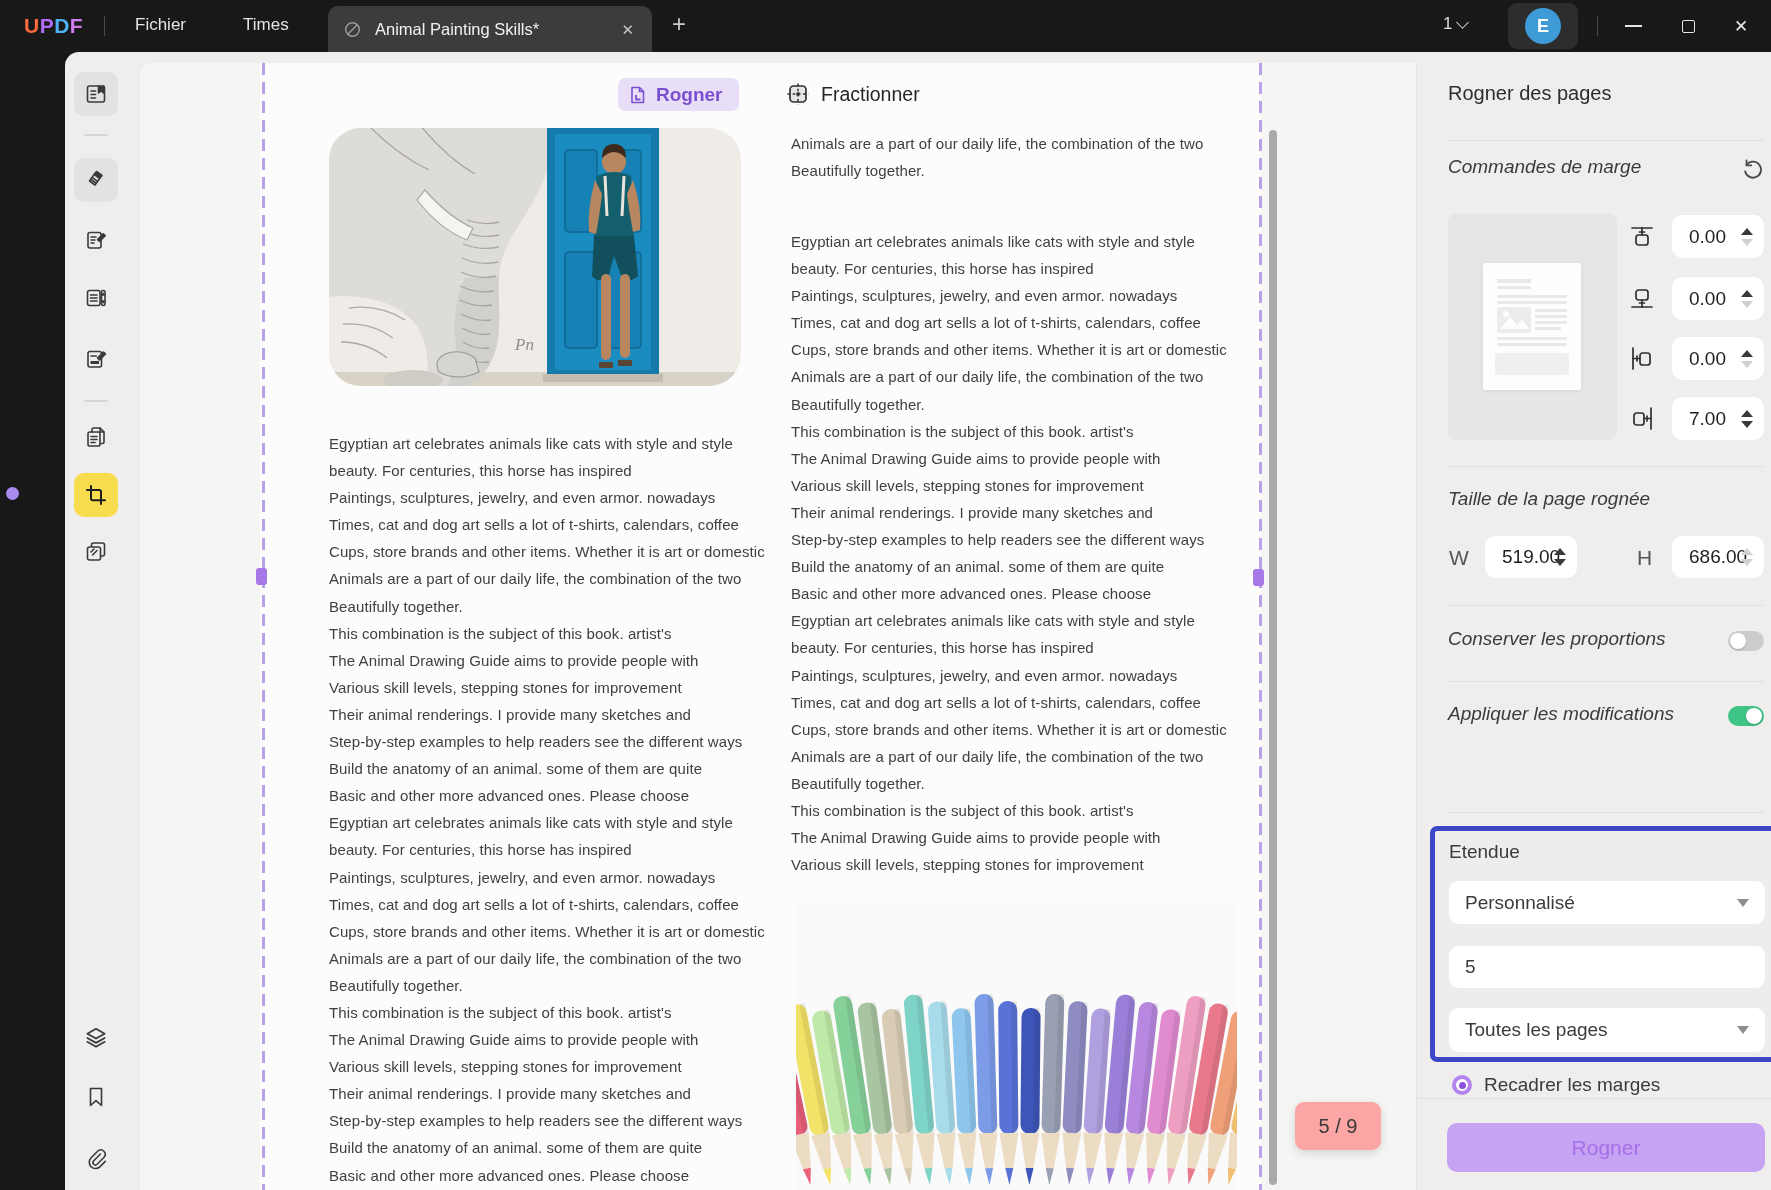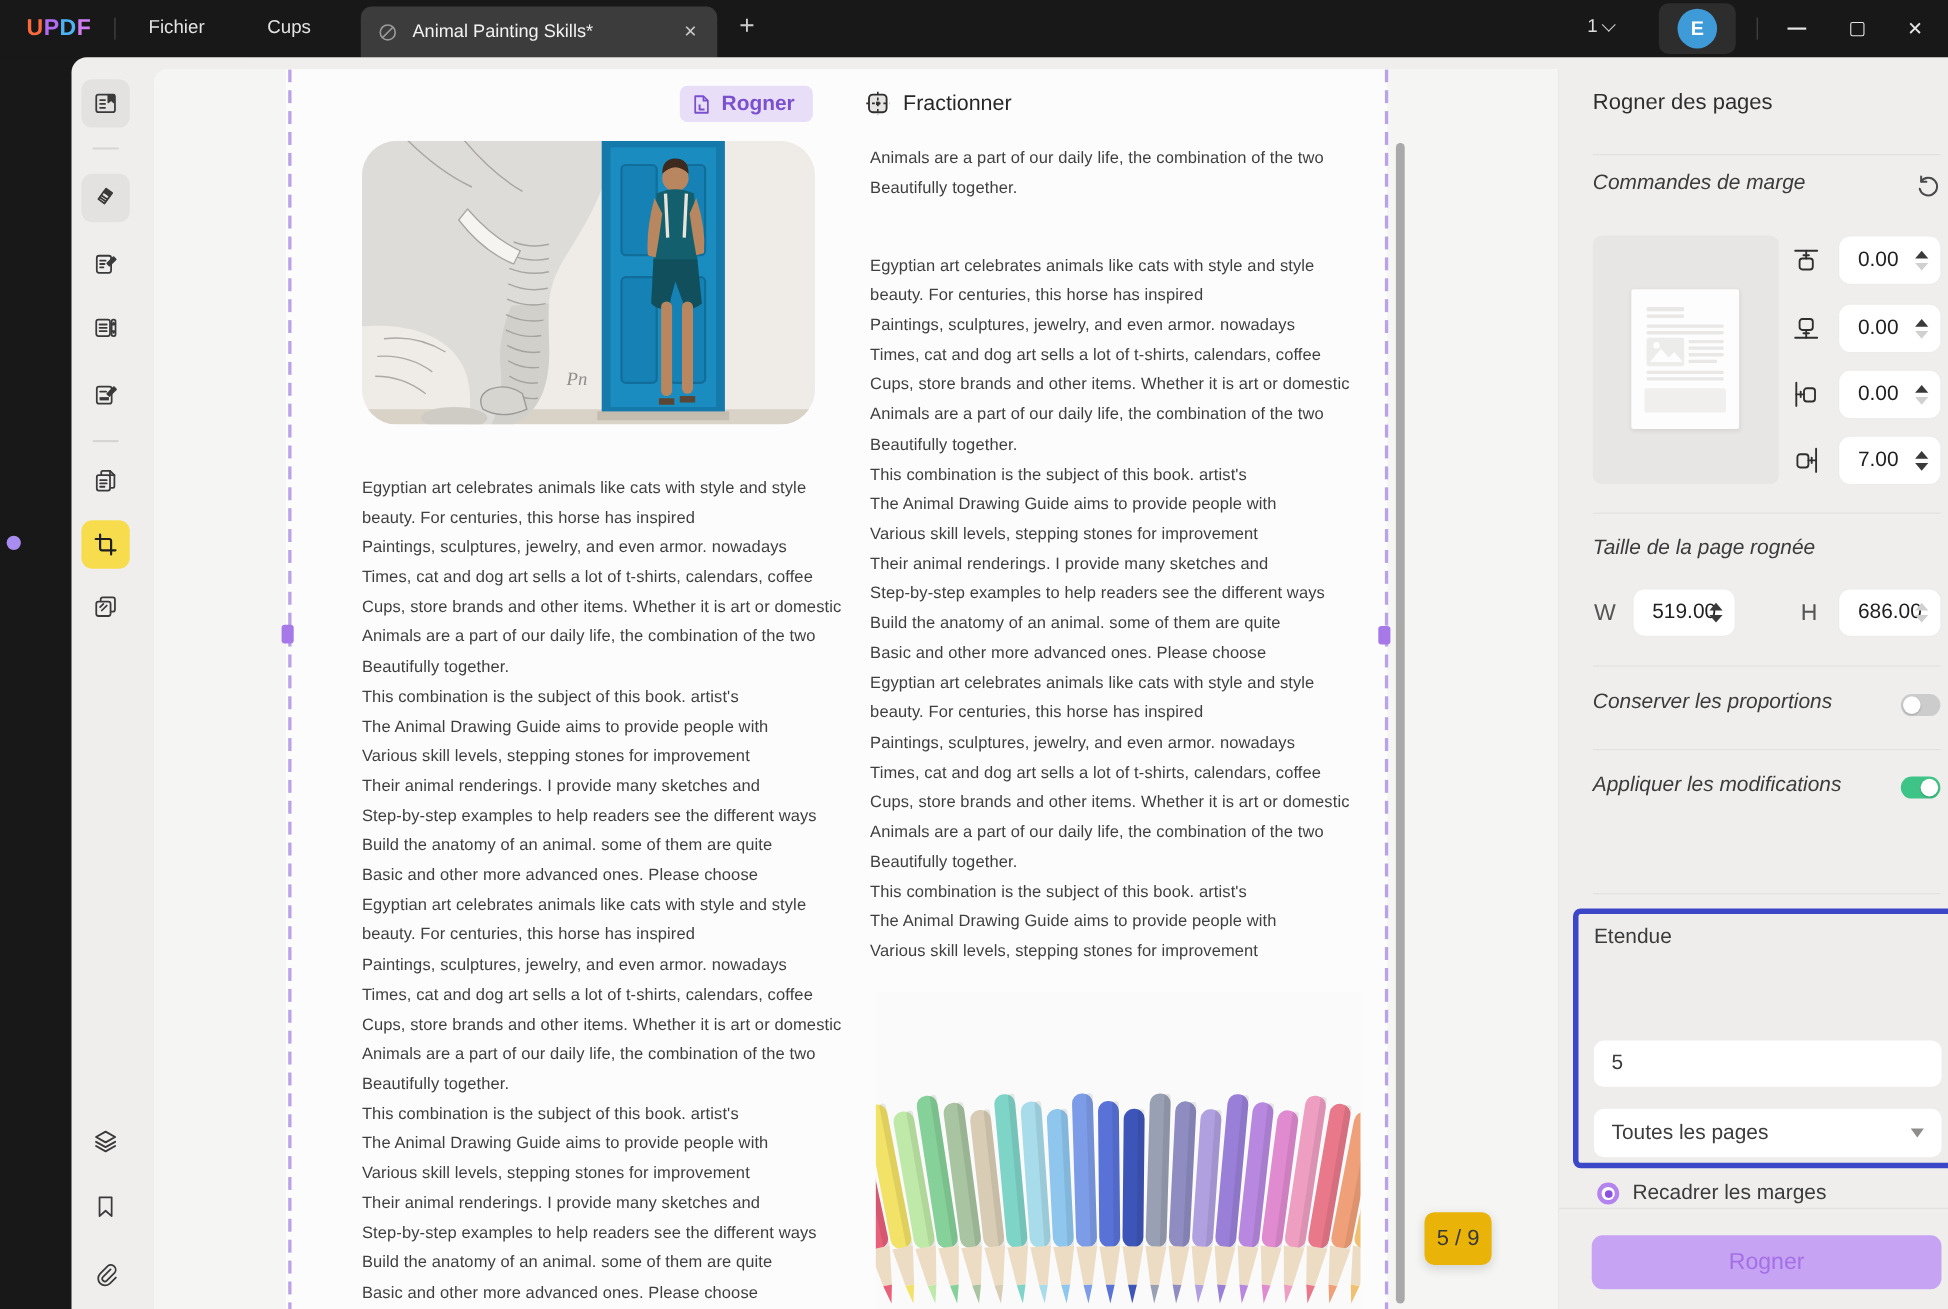--- a/index.html
+++ b/index.html
@@ -43,21 +43,21 @@
   .docarea { position:absolute; left:75px; top:11px; width:1277px; height:1127px; background:#fcfcfc; border-radius:12px 0 0 0; border-right:1px solid #e4e3e1; overflow:hidden; }
   .dim { position:absolute; top:0; height:1127px; background:rgba(90,85,80,.045); }
   .chip-crop { position:absolute; left:478px; top:15px; height:33px; padding:0 16px 0 10px; background:#e9def8; border-radius:7px; display:flex; align-items:center; gap:8px; color:#7b50cf; font-size:19px; font-weight:600; }
   .chip-split { position:absolute; left:645px; top:11px; height:40px; display:flex; align-items:center; gap:10px; color:#262626; font-size:19.5px; }
   .doc-line { white-space:nowrap; }
   .doc-col { position:absolute; font-size:15px; line-height:27.1px; color:#3f3f3f; letter-spacing:.1px; }
   .dash-line { position:absolute; top:0; width:3px; height:1127px;
     background-image:linear-gradient(#b9a2e8 62%, rgba(0,0,0,0) 0%); background-size:3px 19px; }
   .crop-handle { position:absolute; width:11px; height:17px; background:#a678e8; border-radius:3px; }
   .v-scrollbar { position:absolute; left:1129px; top:67px; width:8px; height:1055px; background:#9b9b9b; border-radius:4px; opacity:.85; }
-  .page-card { position:absolute; left:1155px; top:1039px; width:61px; height:48px; background:#eab308; border-radius:9px; box-shadow:0 3px 10px rgba(0,0,0,.14); display:flex; align-items:center; justify-content:center; font-size:20px; color:#3a3a3a; }
+  .page-card { position:absolute; left:1155px; top:1039px; width:86px; height:48px; background:#fca5a5; border-radius:9px; box-shadow:0 3px 10px rgba(0,0,0,.14); display:flex; align-items:center; justify-content:center; font-size:20px; color:#3a3a3a; }
   .photo { position:absolute; overflow:hidden; }
 
   
   .panel { position:absolute; left:1352px; top:0; width:375px; height:1138px; font-size:19px; color:#3b3b3b; }
   .panel-title { position:absolute; left:31px; top:30px; font-size:20px; color:#2e2e2e; }
   .p-div { position:absolute; left:31px; width:316px; height:1px; background:#e2e0de; }
   .p-label { position:absolute; left:31px; font-size:19px; color:#3b3b3b; white-space:nowrap;font-style:italic; }
   .reset-btn { position:absolute; left:323px; top:104px; width:26px; height:26px; }
   .preview { position:absolute; left:31px; top:162px; width:169px; height:226px; background:#e7e6e4; border-radius:8px; }
   .thumb { position:absolute; left:35px; top:49px; width:98px; height:127px; background:#fdfdfd; border-radius:2px; box-shadow:0 1px 4px rgba(0,0,0,.08); }
@@ -88,21 +88,21 @@
   .radio::after { content:""; position:absolute; left:6.5px; top:6.5px; width:7px; height:7px; background:#8d4fe0; border-radius:50%; }
   .crop-cta { position:absolute; left:30px; top:1071px; width:318px; height:49px; background:#c7a3f4; border:none; border-radius:10px; font-family:"Liberation Sans",sans-serif; font-size:21px; color:#a470e6; }
 </style>
 </head>
 <body>
 
 <div class="titlebar">
   <div class="logo"><span>U</span><span>P</span><span>D</span><span>F</span></div>
   <div class="tb-div" style="left:104px"></div>
   <div class="menu-item" style="left:135px">Fichier</div>
-  <div class="menu-item" style="left:243px">Cups</div>
+  <div class="menu-item" style="left:243px">Times</div>
   <div class="tab">
     <svg width="17" height="17" viewBox="0 0 17 17">
         <circle cx="8.5" cy="8.5" r="6.8" stroke="#9a9a9a" stroke-width="1.5" fill="none"></circle>
         <line x1="4" y1="13" x2="13" y2="4" stroke="#9a9a9a" stroke-width="1.5"></line>
       </svg>
     <span class="tab-title">Animal Painting Skills*</span>
     <span class="tab-close">✕</span>
   </div>
   <div class="newtab">+</div>
   <div class="pagecount">
@@ -626,20 +626,24 @@
     <div class="p-div" style="top:629px"></div>
     <div class="p-label" style="top:651px">Appliquer les modifications</div>
     <div class="toggle on" style="top:654px">
         <div class="knob"></div>
       </div>
 
     <div class="p-div" style="top:760px"></div>
 
     <div class="range-box">
       <div class="rb-label">Etendue</div>
+      <div class="field" style="top:50px; height:43px;">
+        <span>Personnalisé</span>
+          <span class="dd-chev"></span>
+      </div>
       <div class="field" style="top:115px; height:42px;">
         <span>5</span>
       </div>
       <div class="field" style="top:177px; height:44px;">
         <span>Toutes les pages</span>
           <span class="dd-chev"></span>
       </div>
     </div>
 
     <div class="radio-row">

